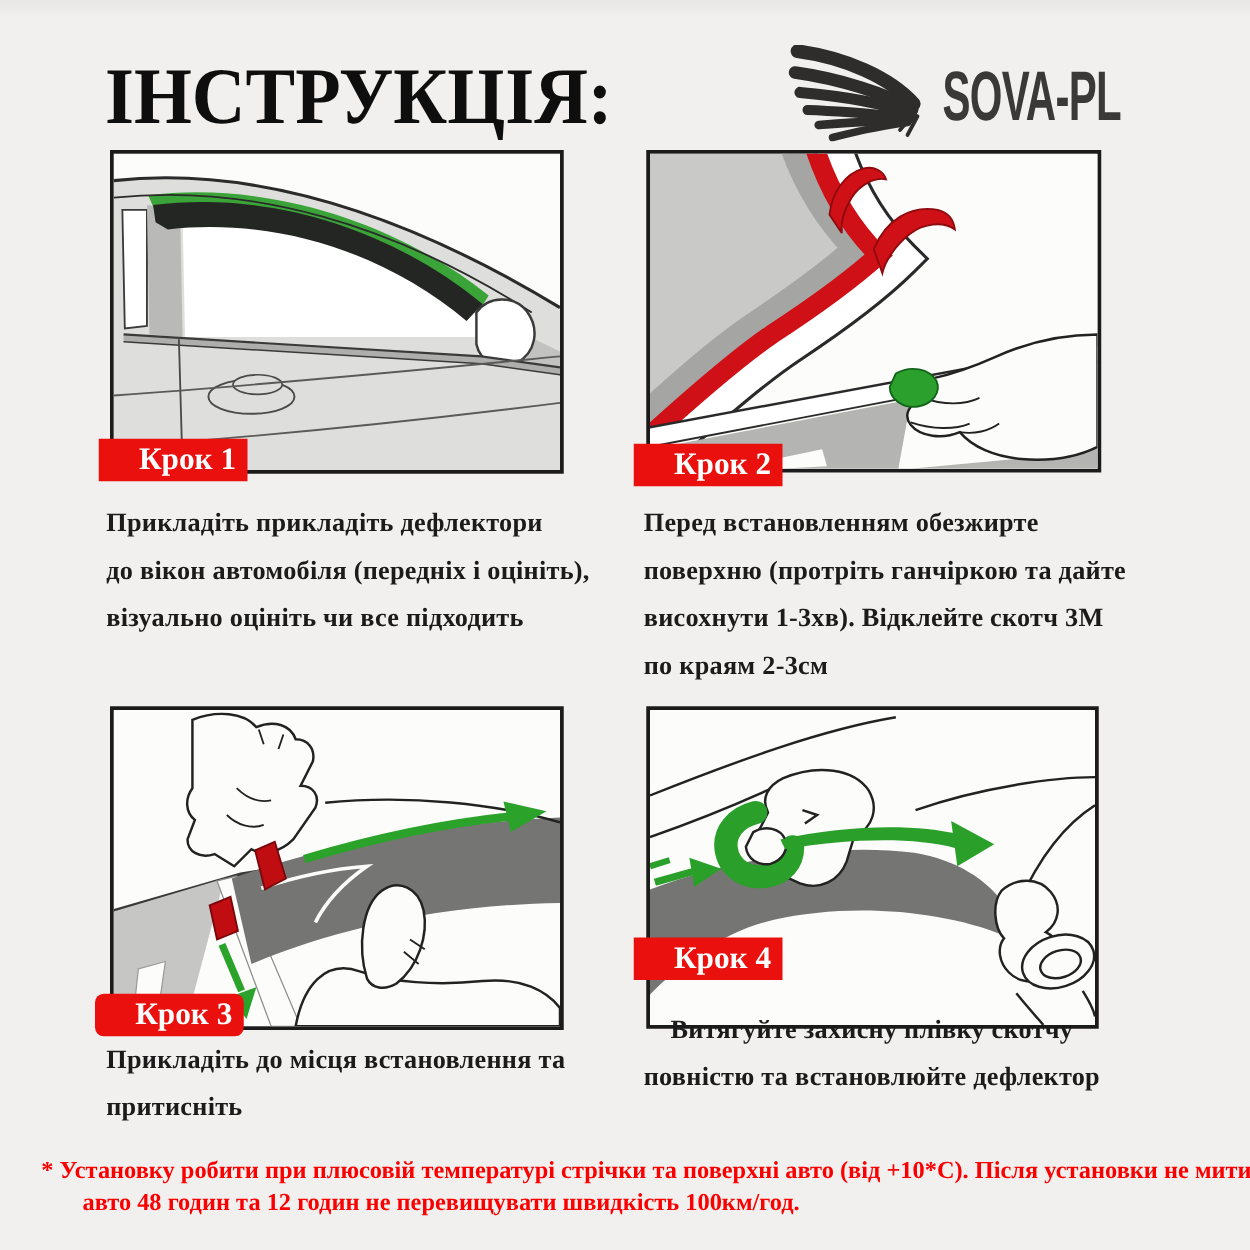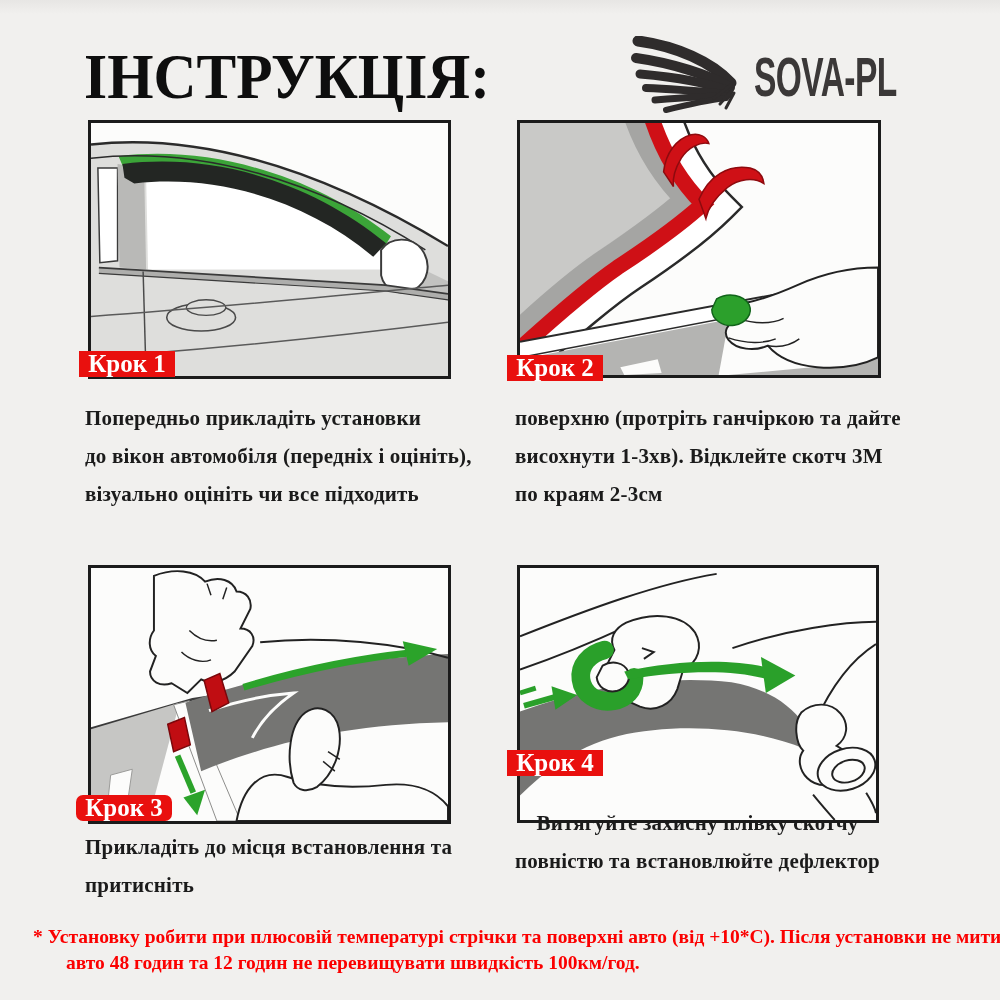--- a/index.html
+++ b/index.html
@@ -15,23 +15,23 @@
          color:#3b3838;letter-spacing:-1px;transform:scaleX(0.60);transform-origin:left center;
          white-space:nowrap;margin-left:6px;}
   
   .panel{position:absolute;background:#fcfcfb;border:3px solid #1b1b1b;box-sizing:border-box;}
   .panel svg{display:block;width:100%;height:100%;}
   #panel1{left:88px;top:120px;width:363px;height:259px;}
   #panel2{left:517px;top:120px;width:364px;height:258px;}
   #panel3{left:88px;top:565px;width:363px;height:259px;}
   #panel4{left:517px;top:565px;width:362px;height:258px;}
   
-  .badge{position:absolute;width:96px;height:26px;background:#e9100e;color:#ffffff;
+  .badge{position:absolute;width:96px;height:34px;background:#e9100e;color:#ffffff;
          font-size:25px;font-weight:bold;display:flex;align-items:center;justify-content:center;
-         white-space:nowrap;}
+         white-space:nowrap;padding-left:23px;}
   #badge1{left:79px;top:351px;}
   #badge2{left:507px;top:355px;}
   #badge3{left:76px;top:795px;border-radius:7px;}
   #badge4{left:507px;top:750px;}
   
   .caption{position:absolute;font-size:21px;font-weight:bold;color:#1b1b1b;line-height:38px;
            white-space:nowrap;letter-spacing:0.2px;}
   #cap1{left:85px;top:399px;}
   #cap2{left:515px;top:399px;}
   #cap3{left:85px;top:828px;}
@@ -158,25 +158,26 @@
       <path d="M298,232 C306,242 314,251 320,258 M352,230 C357,238 361,246 362,251" fill="none" stroke="#222222" stroke-width="2"></path>
     </svg>
   </div>
 
   <div class="badge" id="badge1">Крок 1</div>
   <div class="badge" id="badge2">Крок 2</div>
   <div class="badge" id="badge3">Крок 3</div>
   <div class="badge" id="badge4">Крок 4</div>
 
   <div class="caption" id="cap1">
-    <div>Попередньо прикладіть установки</div>
+    <div>Прикладіть прикладіть дефлектори</div>
     <div>до вікон автомобіля (передніх і оцініть),</div>
     <div>візуально оцініть чи все підходить</div>
   </div>
   <div class="caption" id="cap2">
+    <div>Перед встановленням обезжирте</div>
     <div>поверхню (протріть ганчіркою та дайте</div>
     <div>висохнути 1-3хв). Відклейте скотч 3М</div>
     <div>по краям 2-3см</div>
   </div>
   <div class="caption" id="cap3">
     <div>Прикладіть до місця встановлення та</div>
     <div>притисніть</div>
   </div>
   <div class="caption" id="cap4">
     <div>Витягуйте захисну плівку скотчу</div>

